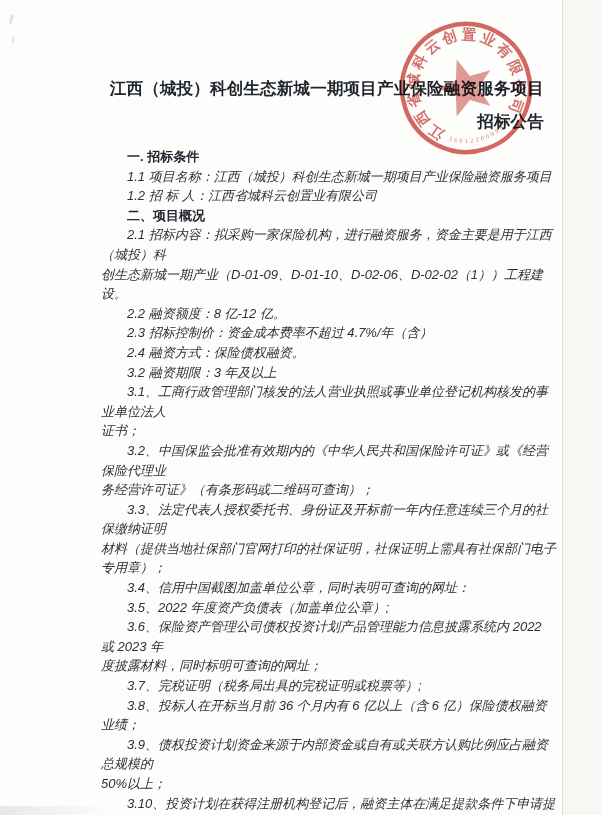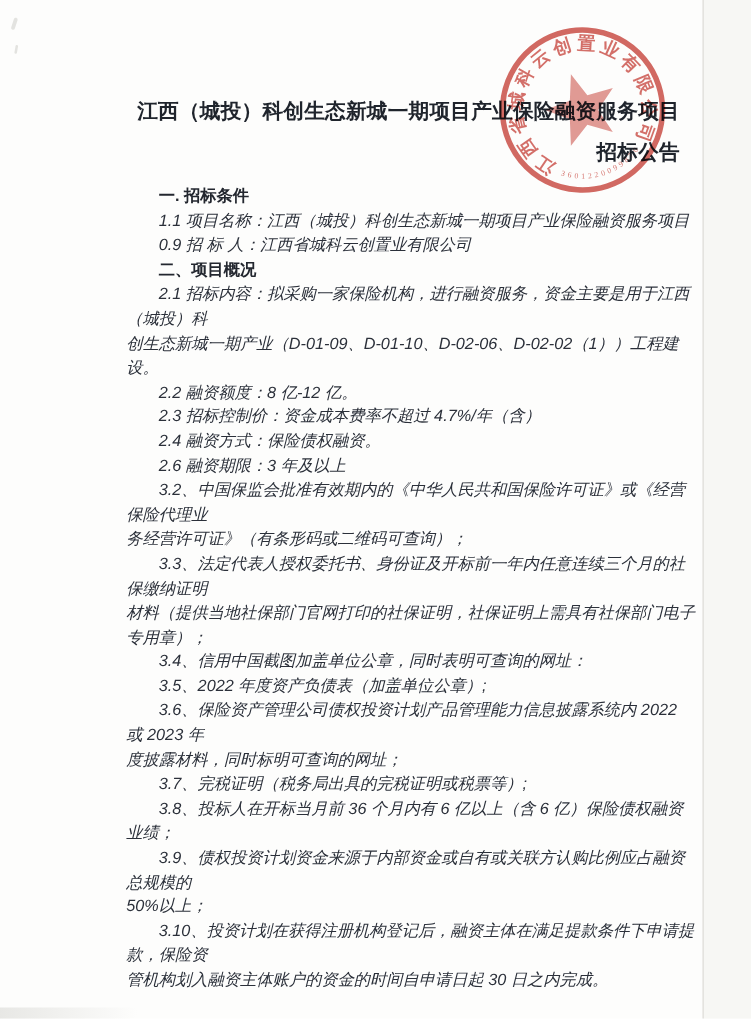--- a/index.html
+++ b/index.html
@@ -86,30 +86,32 @@
         <text transform="translate(101.8 130.5) rotate(-23.3)" fill="currentColor">8</text>
         <text transform="translate(106.8 128.0) rotate(-29.2)" fill="currentColor">7</text>
         <text transform="translate(111.5 125.1) rotate(-35.0)" fill="currentColor">0</text>
       </g>
   </g>
 </svg>
 
 <div class="content">
   <div class="h">一. 招标条件</div>
   <div class="p">1.1 项目名称：江西（城投）科创生态新城一期项目产业保险融资服务项目</div>
-  <div class="p">0.9 招 标 人：江西省城科云创置业有限公司</div>
+  <div class="p">1.2 招 标 人：江西省城科云创置业有限公司</div>
 
   <div class="h">二、项目概况</div>
   <div class="p">2.1 招标内容：拟采购一家保险机构，进行融资服务，资金主要是用于江西（城投）科
 创生态新城一期产业（D-01-09、D-01-10、D-02-06、D-02-02（1））工程建设。</div>
   <div class="p">2.2 融资额度：8 亿-12 亿。</div>
   <div class="p">2.3 招标控制价：资金成本费率不超过 4.7%/年（含）</div>
   <div class="p">2.4 融资方式：保险债权融资。</div>
-  <div class="p">2.6 融资期限：3 年及以上</div>
+  <div class="p">3.2 融资期限：3 年及以上</div>
 
+  <div class="p">3.1、工商行政管理部门核发的法人营业执照或事业单位登记机构核发的事业单位法人
+证书；</div>
   <div class="p">3.2、中国保监会批准有效期内的《中华人民共和国保险许可证》或《经营保险代理业
 务经营许可证》（有条形码或二维码可查询）；</div>
   <div class="p">3.3、法定代表人授权委托书、身份证及开标前一年内任意连续三个月的社保缴纳证明
 材料（提供当地社保部门官网打印的社保证明，社保证明上需具有社保部门电子专用章）；</div>
   <div class="p">3.4、信用中国截图加盖单位公章，同时表明可查询的网址：</div>
   <div class="p">3.5、2022 年度资产负债表（加盖单位公章）;</div>
   <div class="p">3.6、保险资产管理公司债权投资计划产品管理能力信息披露系统内 2022 或 2023 年
 度披露材料，同时标明可查询的网址；</div>
   <div class="p">3.7、完税证明（税务局出具的完税证明或税票等）;</div>
   <div class="p">3.8、投标人在开标当月前 36 个月内有 6 亿以上（含 6 亿）保险债权融资业绩；</div>

